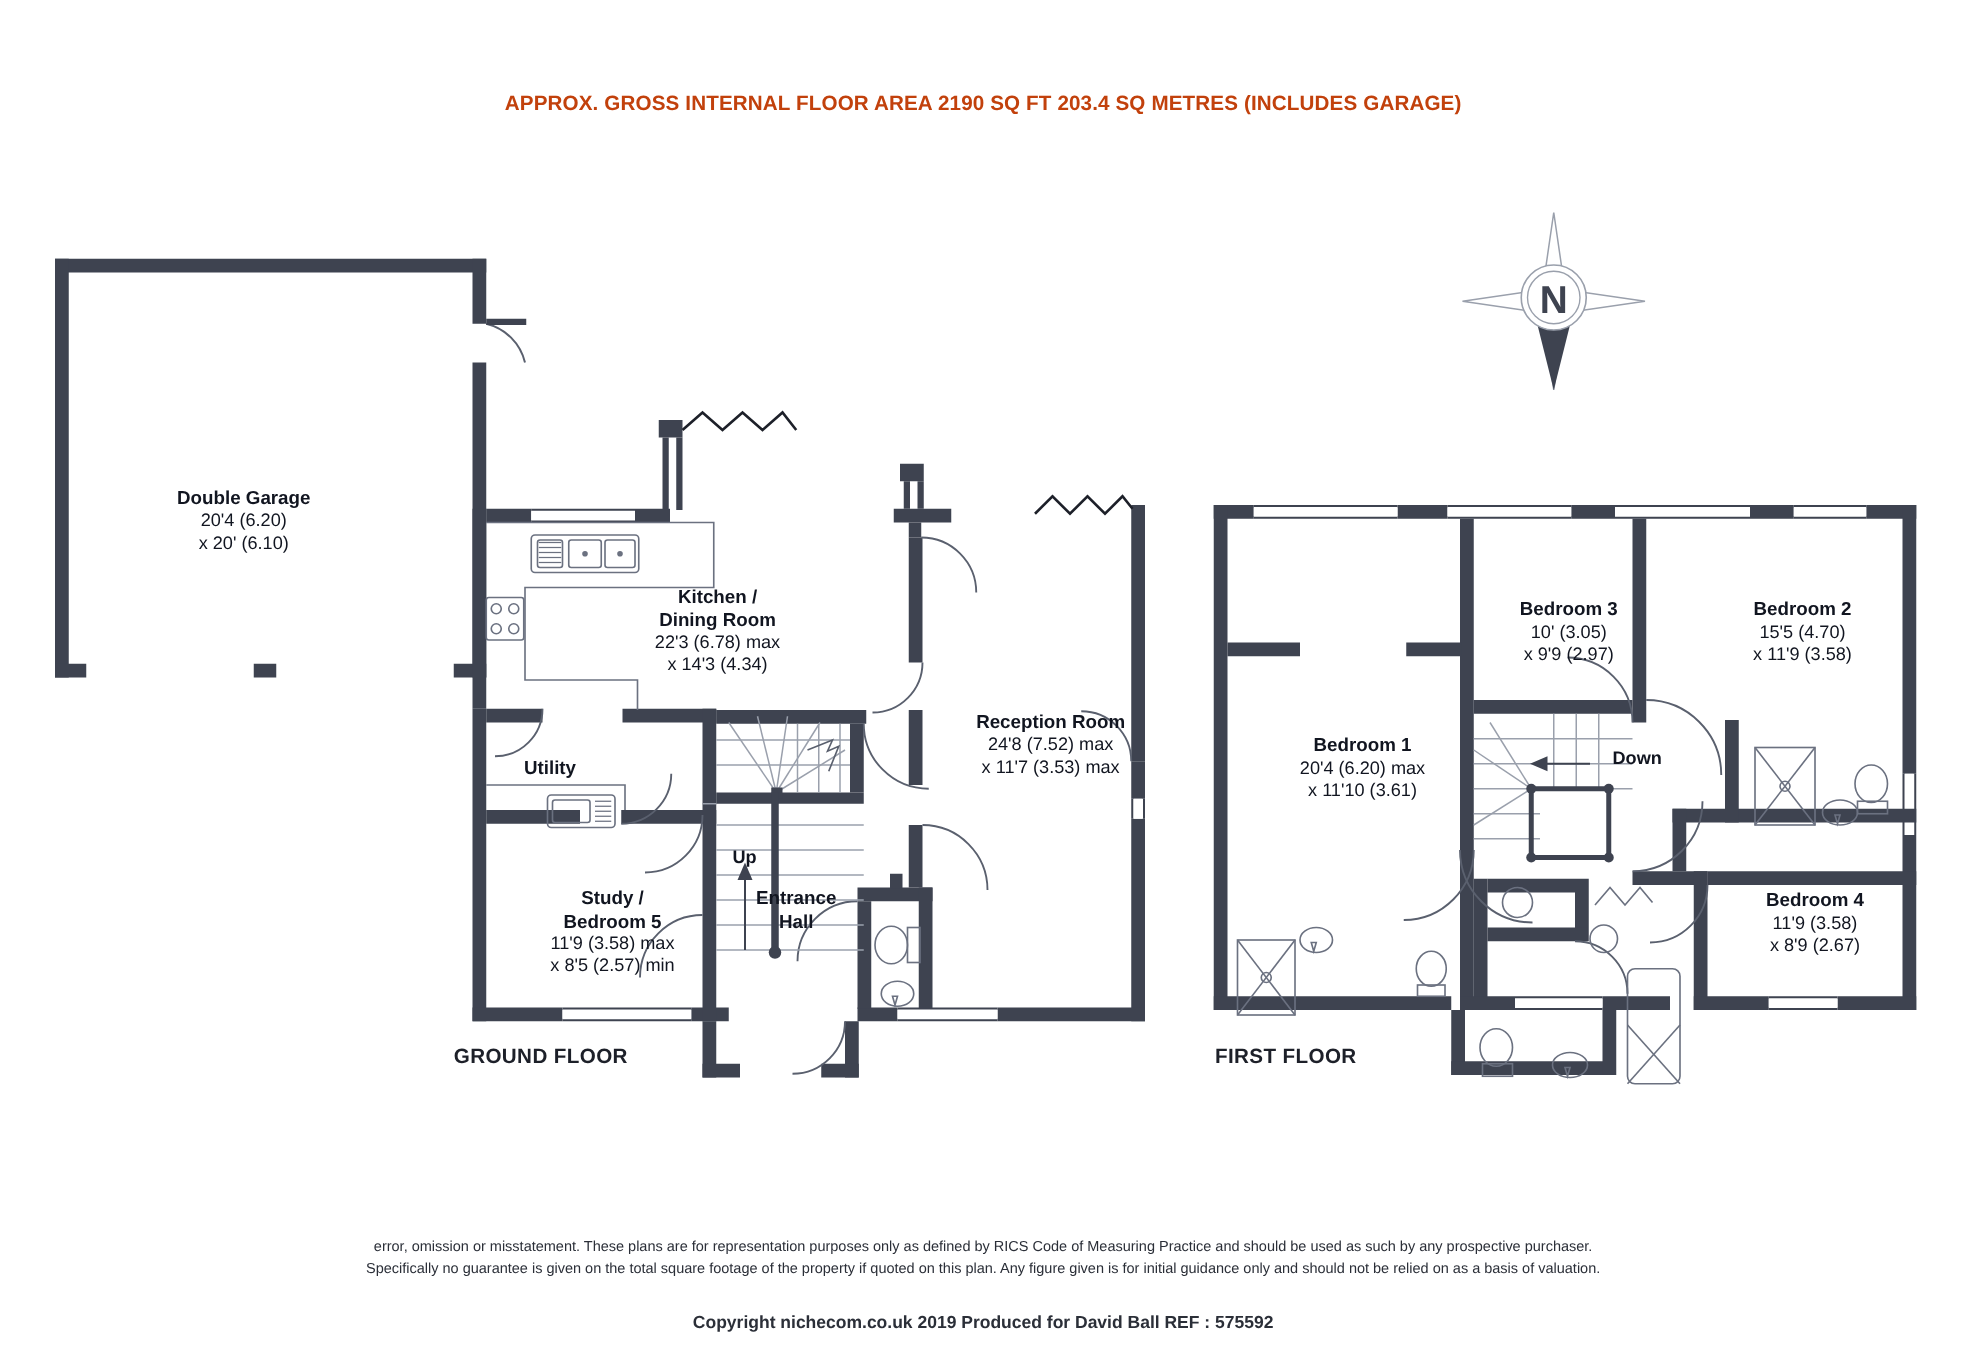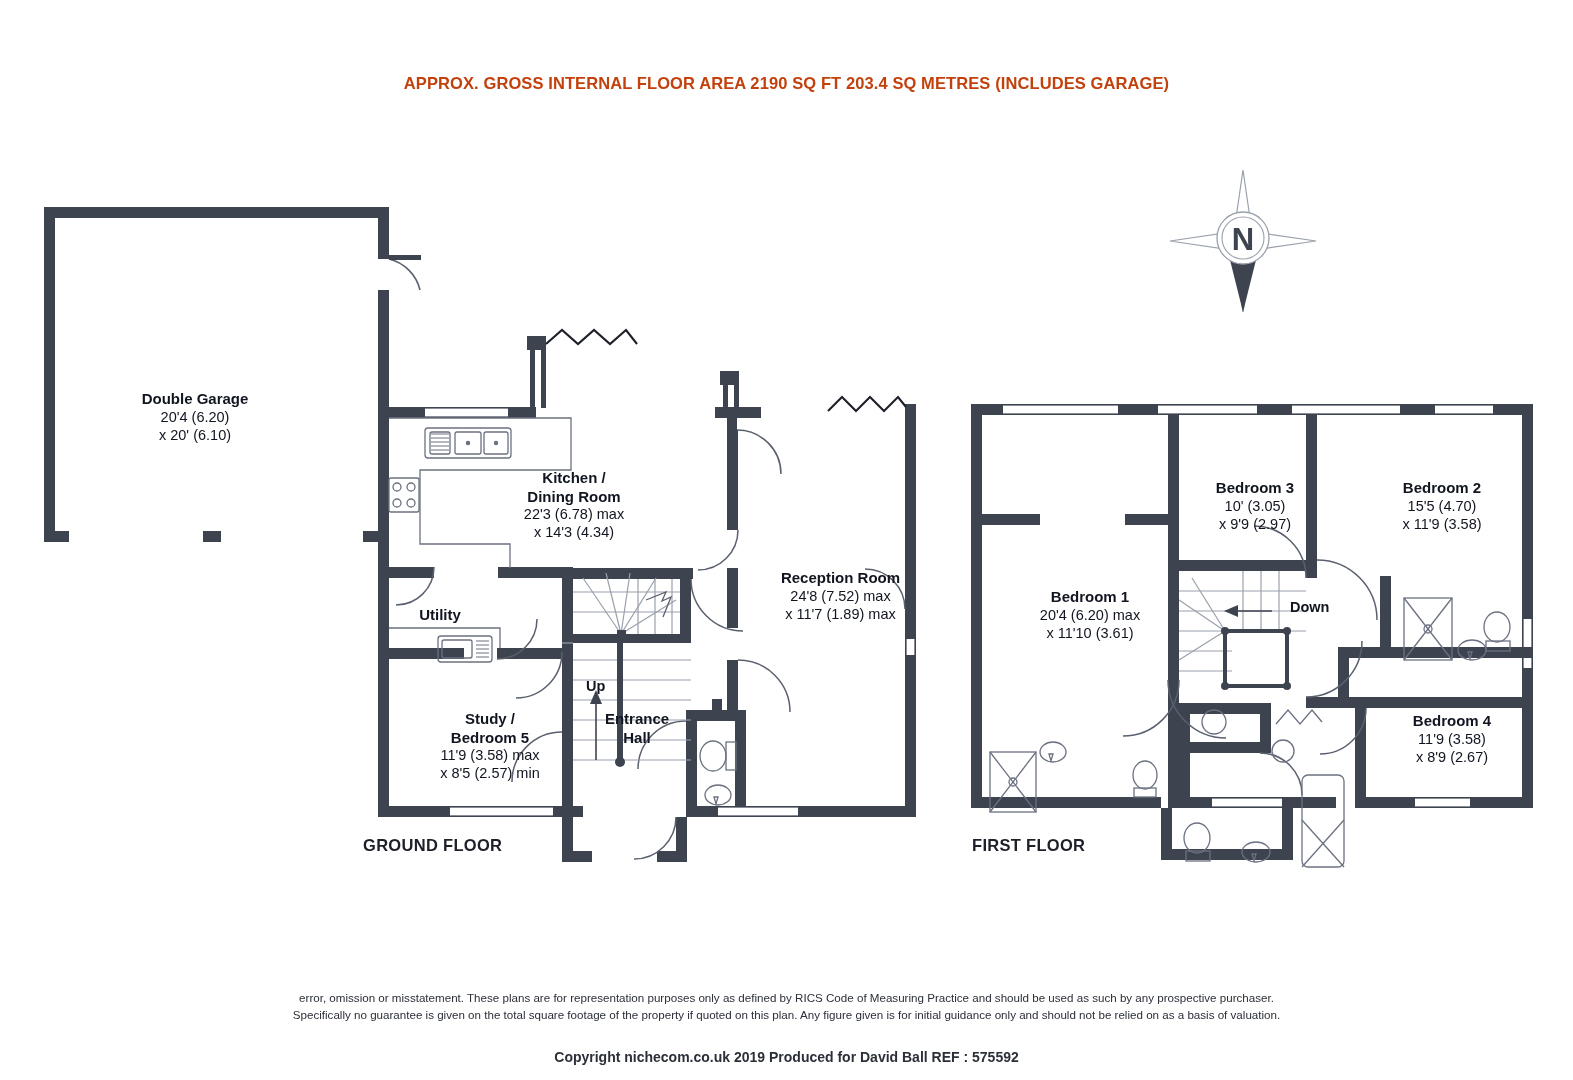--- a/index.html
+++ b/index.html
@@ -433,21 +433,21 @@
   </div>
 
   <div class="roomlabel" style="left:581px;top:710px;width:112px;">
     <div class="rname">Entrance</div>
     <div class="rname">Hall</div>
   </div>
 
   <div class="roomlabel" style="left:728px;top:569px;width:225px;">
     <div class="rname">Reception Room</div>
     <div class="rdim">24'8 (7.52) max</div>
-    <div class="rdim">x 11'7 (1.89) max</div>
+    <div class="rdim">x 11'7 (3.53) max</div>
   </div>
 
   <div class="roomlabel" style="left:1000px;top:588px;width:180px;">
     <div class="rname">Bedroom 1</div>
     <div class="rdim">20'4 (6.20) max</div>
     <div class="rdim">x 11'10 (3.61)</div>
   </div>
 
   <div class="roomlabel" style="left:1177px;top:479px;width:156px;">
     <div class="rname">Bedroom 3</div>

